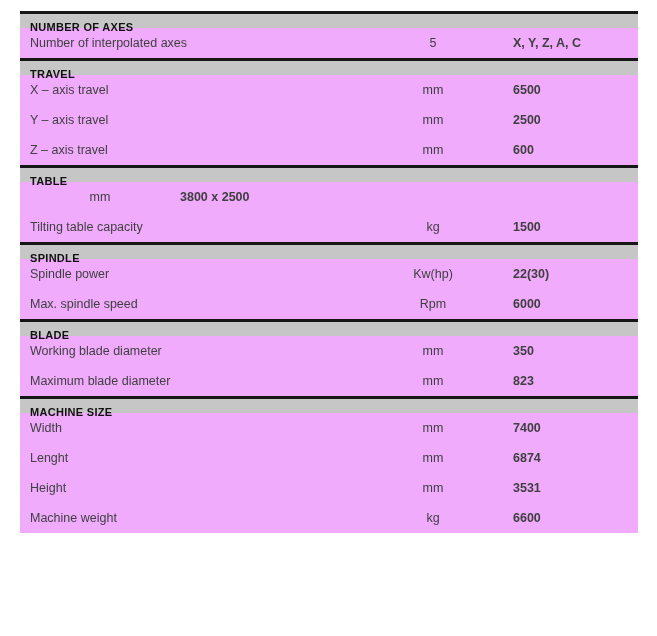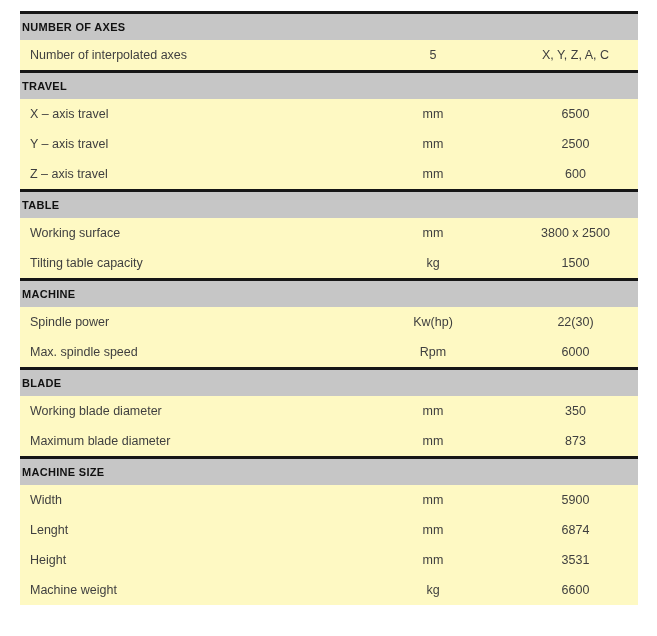--- a/index.html
+++ b/index.html
@@ -15,40 +15,40 @@
   .spec-table {
     position: absolute;
     left: 20px;
     top: 11px;
     width: 618px;
   }
   .section {
     border-top: 3px solid var(--rule-color, #161616);
   }
   .section-header {
-    height: 26px;
+    height: 14px;
     line-height: 27px;
     background: var(--band-color, #c6c6c6);
     color: var(--header-text, #111111);
     font-size: 11px;
     font-weight: bold;
-    padding-left: 2px;
+    padding-left: 10px;
     letter-spacing: 0.3px;
   }
   .row {
     display: flex;
     height: 30px;
     align-items: center;
     color: var(--body-text, #3f3f3f);
     font-size: 12.5px;
-    background: #fef9c3;
+    background: #f0abfc;
   }
   .cell-label { flex: 1 1 auto; padding-left: 10px; white-space: nowrap; }
   .cell-unit  { width: 160px; text-align: center; flex: 0 0 auto; }
-  .cell-value { width: 125px; text-align: center; flex: 0 0 auto; }
+  .cell-value { width: 125px; text-align: left; flex: 0 0 auto; font-weight: bold; }
 </style>
 </head>
 <body>
 
 <div class="page">
   <div class="spec-table" id="spec-table">
       <div class="section">
         <div class="section-header">NUMBER OF AXES</div>
         <div class="row">
           <div class="cell-label">Number of interpolated axes</div>
@@ -70,32 +70,31 @@
         </div>
         <div class="row">
           <div class="cell-label">Z – axis travel</div>
           <div class="cell-unit">mm</div>
           <div class="cell-value">600</div>
         </div>
       </div>
       <div class="section">
         <div class="section-header">TABLE</div>
         <div class="row">
-          <div class="cell-label">Working surface</div>
           <div class="cell-unit">mm</div>
           <div class="cell-value">3800 x 2500</div>
         </div>
         <div class="row">
           <div class="cell-label">Tilting table capacity</div>
           <div class="cell-unit">kg</div>
           <div class="cell-value">1500</div>
         </div>
       </div>
       <div class="section">
-        <div class="section-header">MACHINE</div>
+        <div class="section-header">SPINDLE</div>
         <div class="row">
           <div class="cell-label">Spindle power</div>
           <div class="cell-unit">Kw(hp)</div>
           <div class="cell-value">22(30)</div>
         </div>
         <div class="row">
           <div class="cell-label">Max. spindle speed</div>
           <div class="cell-unit">Rpm</div>
           <div class="cell-value">6000</div>
         </div>
@@ -103,29 +102,29 @@
       <div class="section">
         <div class="section-header">BLADE</div>
         <div class="row">
           <div class="cell-label">Working blade diameter</div>
           <div class="cell-unit">mm</div>
           <div class="cell-value">350</div>
         </div>
         <div class="row">
           <div class="cell-label">Maximum blade diameter</div>
           <div class="cell-unit">mm</div>
-          <div class="cell-value">873</div>
+          <div class="cell-value">823</div>
         </div>
       </div>
       <div class="section">
         <div class="section-header">MACHINE SIZE</div>
         <div class="row">
           <div class="cell-label">Width</div>
           <div class="cell-unit">mm</div>
-          <div class="cell-value">5900</div>
+          <div class="cell-value">7400</div>
         </div>
         <div class="row">
           <div class="cell-label">Lenght</div>
           <div class="cell-unit">mm</div>
           <div class="cell-value">6874</div>
         </div>
         <div class="row">
           <div class="cell-label">Height</div>
           <div class="cell-unit">mm</div>
           <div class="cell-value">3531</div>

